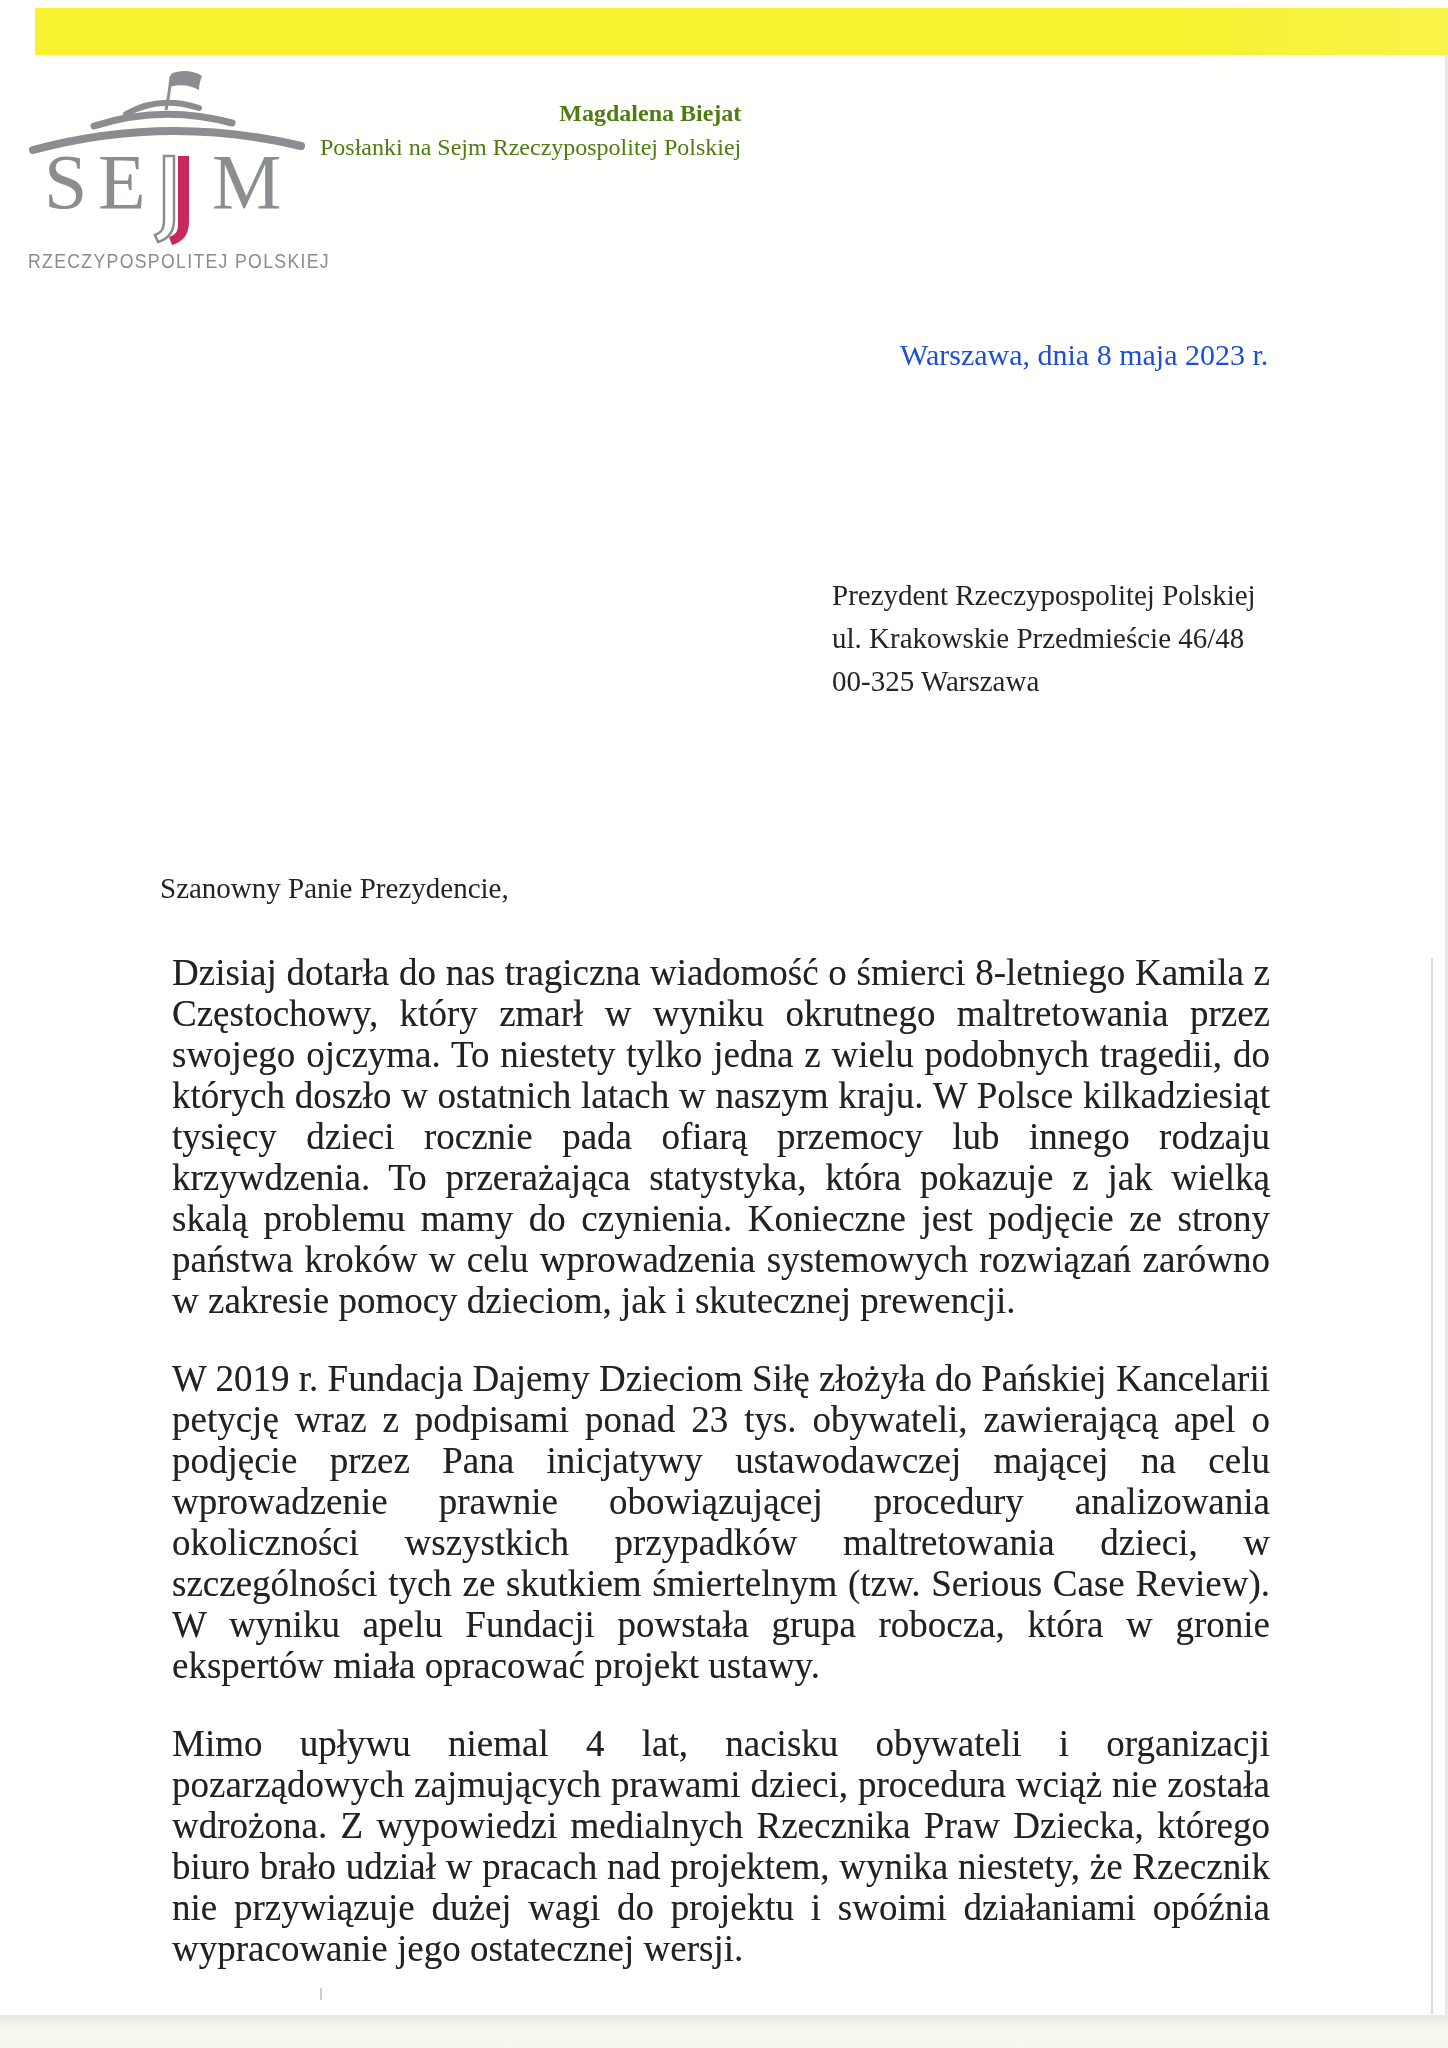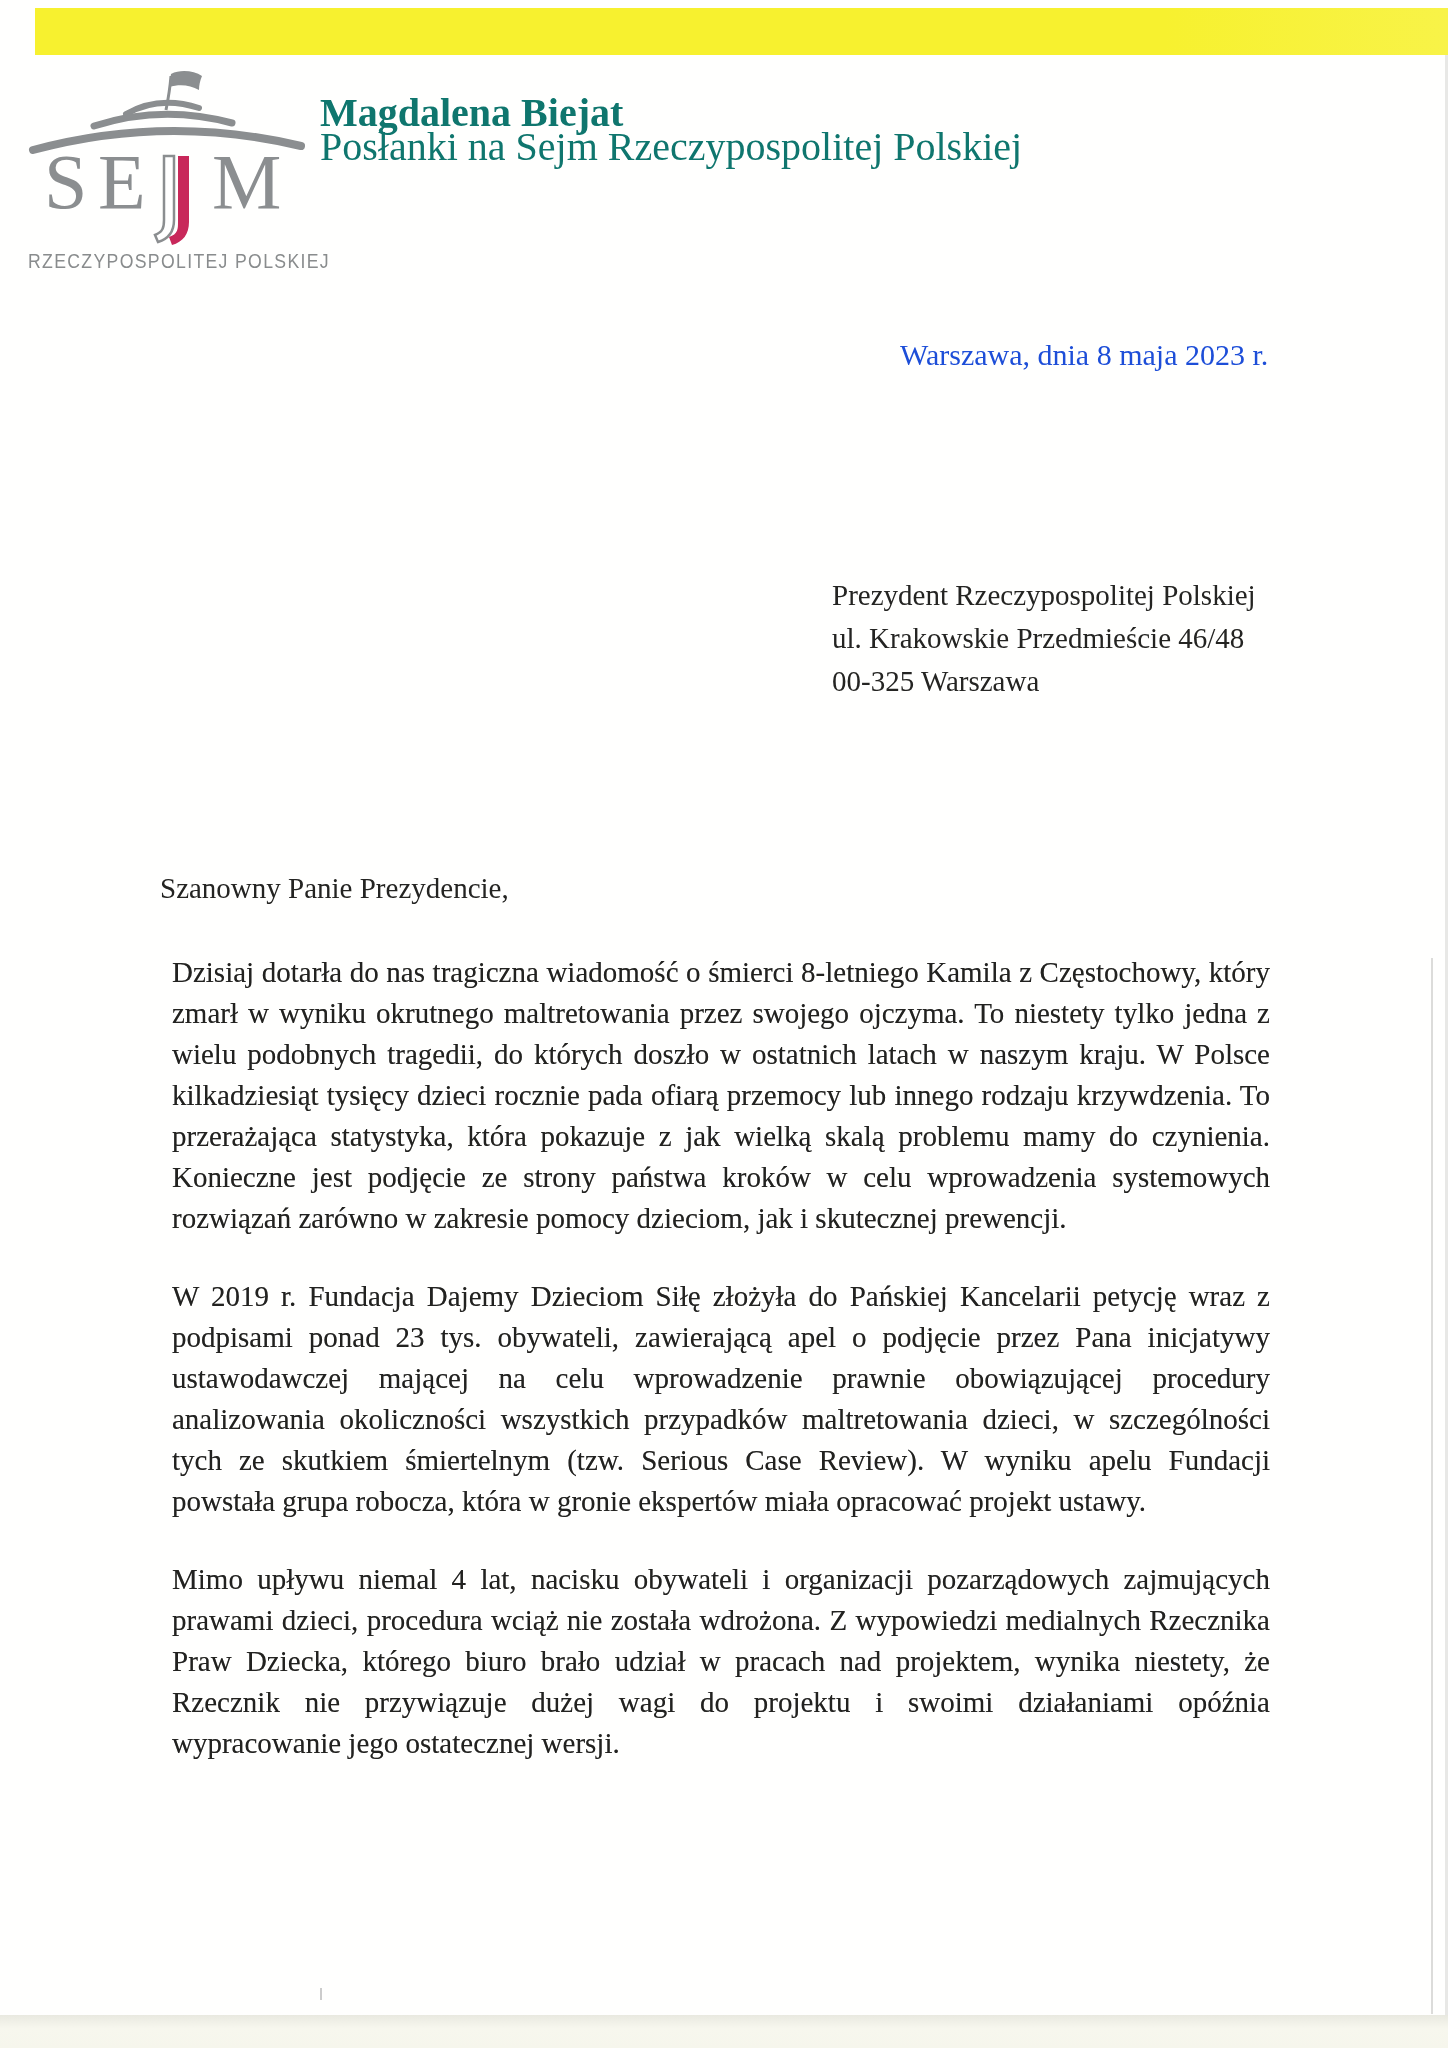--- a/index.html
+++ b/index.html
@@ -30,41 +30,41 @@
   }
   .scan-tick{
     position:absolute;left:320px;top:1988px;width:2px;height:12px;
     background:#cccccc;
   }
   
   .logo{position:absolute;left:20px;top:60px;width:320px;height:220px;}
   
   .sender{
     position:absolute;left:320px;top:96px;
-    font-size:40px;line-height:34px;color:#0f766e;
+    font-size:24px;line-height:34px;color:#4d7c0f;text-align:right;
   }
   .sender .bold{font-weight:bold;}
   
   .dateline{
     position:absolute;left:900px;top:338px;
     font-size:30px;color:#1d4ed8;white-space:nowrap;
   }
   
   .recipient{
     position:absolute;left:832px;top:574px;
     font-size:29px;line-height:43px;color:#242422;
   }
   
   .salutation{
     position:absolute;left:160px;top:872px;
     font-size:29px;color:#242422;
   }
   .body-text{
     position:absolute;left:172px;top:952px;width:1098px;
-    font-size:29px;line-height:41px;text-align:justify;
+    font-size:37px;line-height:41px;text-align:justify;
     color:#222220;
     text-shadow:0 0 0.5px rgba(40,40,40,.45);
   }
   .body-text p{margin:0 0 37px 0;}
 </style>
 </head>
 <body>
 
 <div class="page">
 

